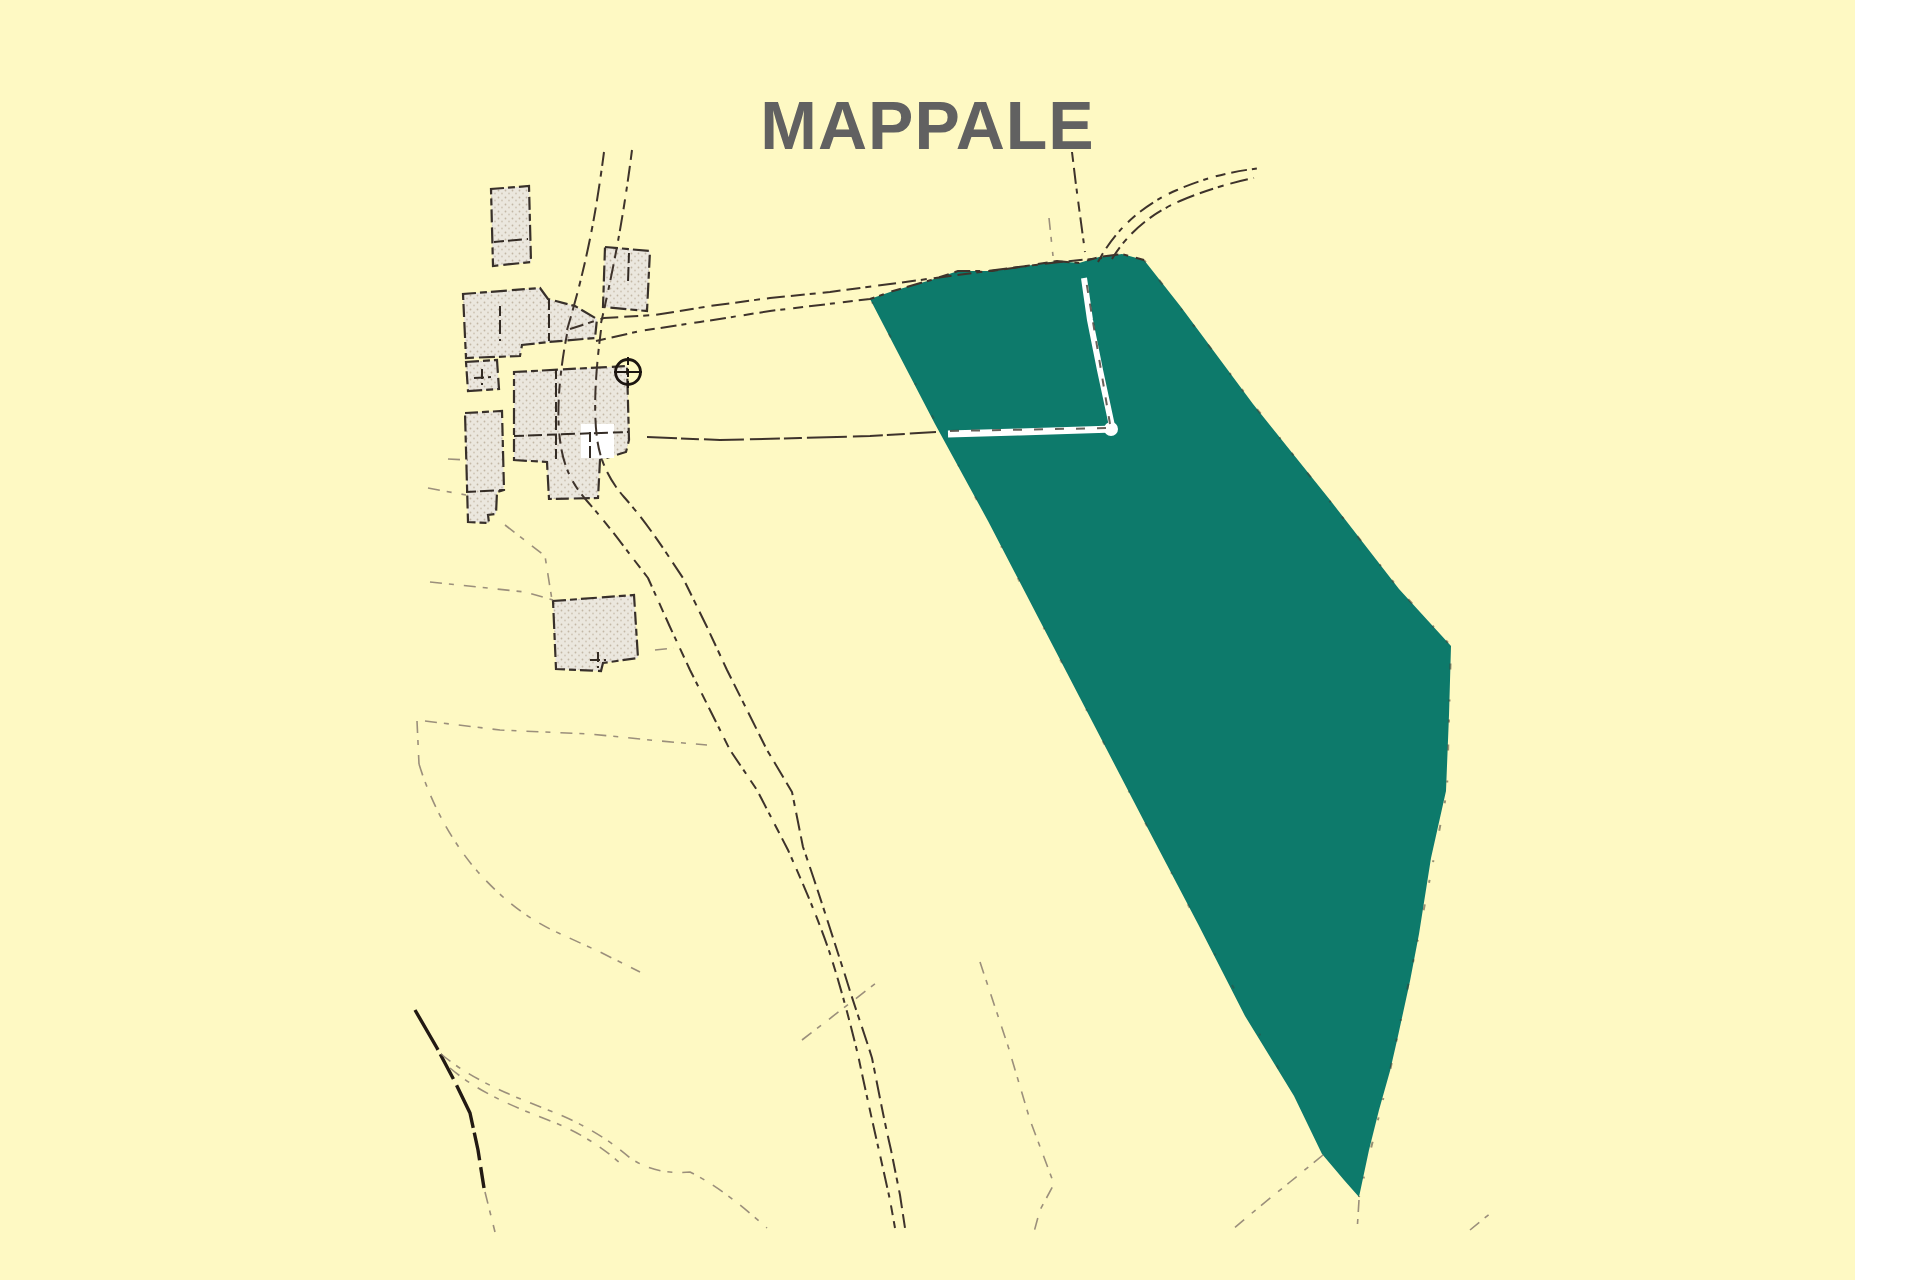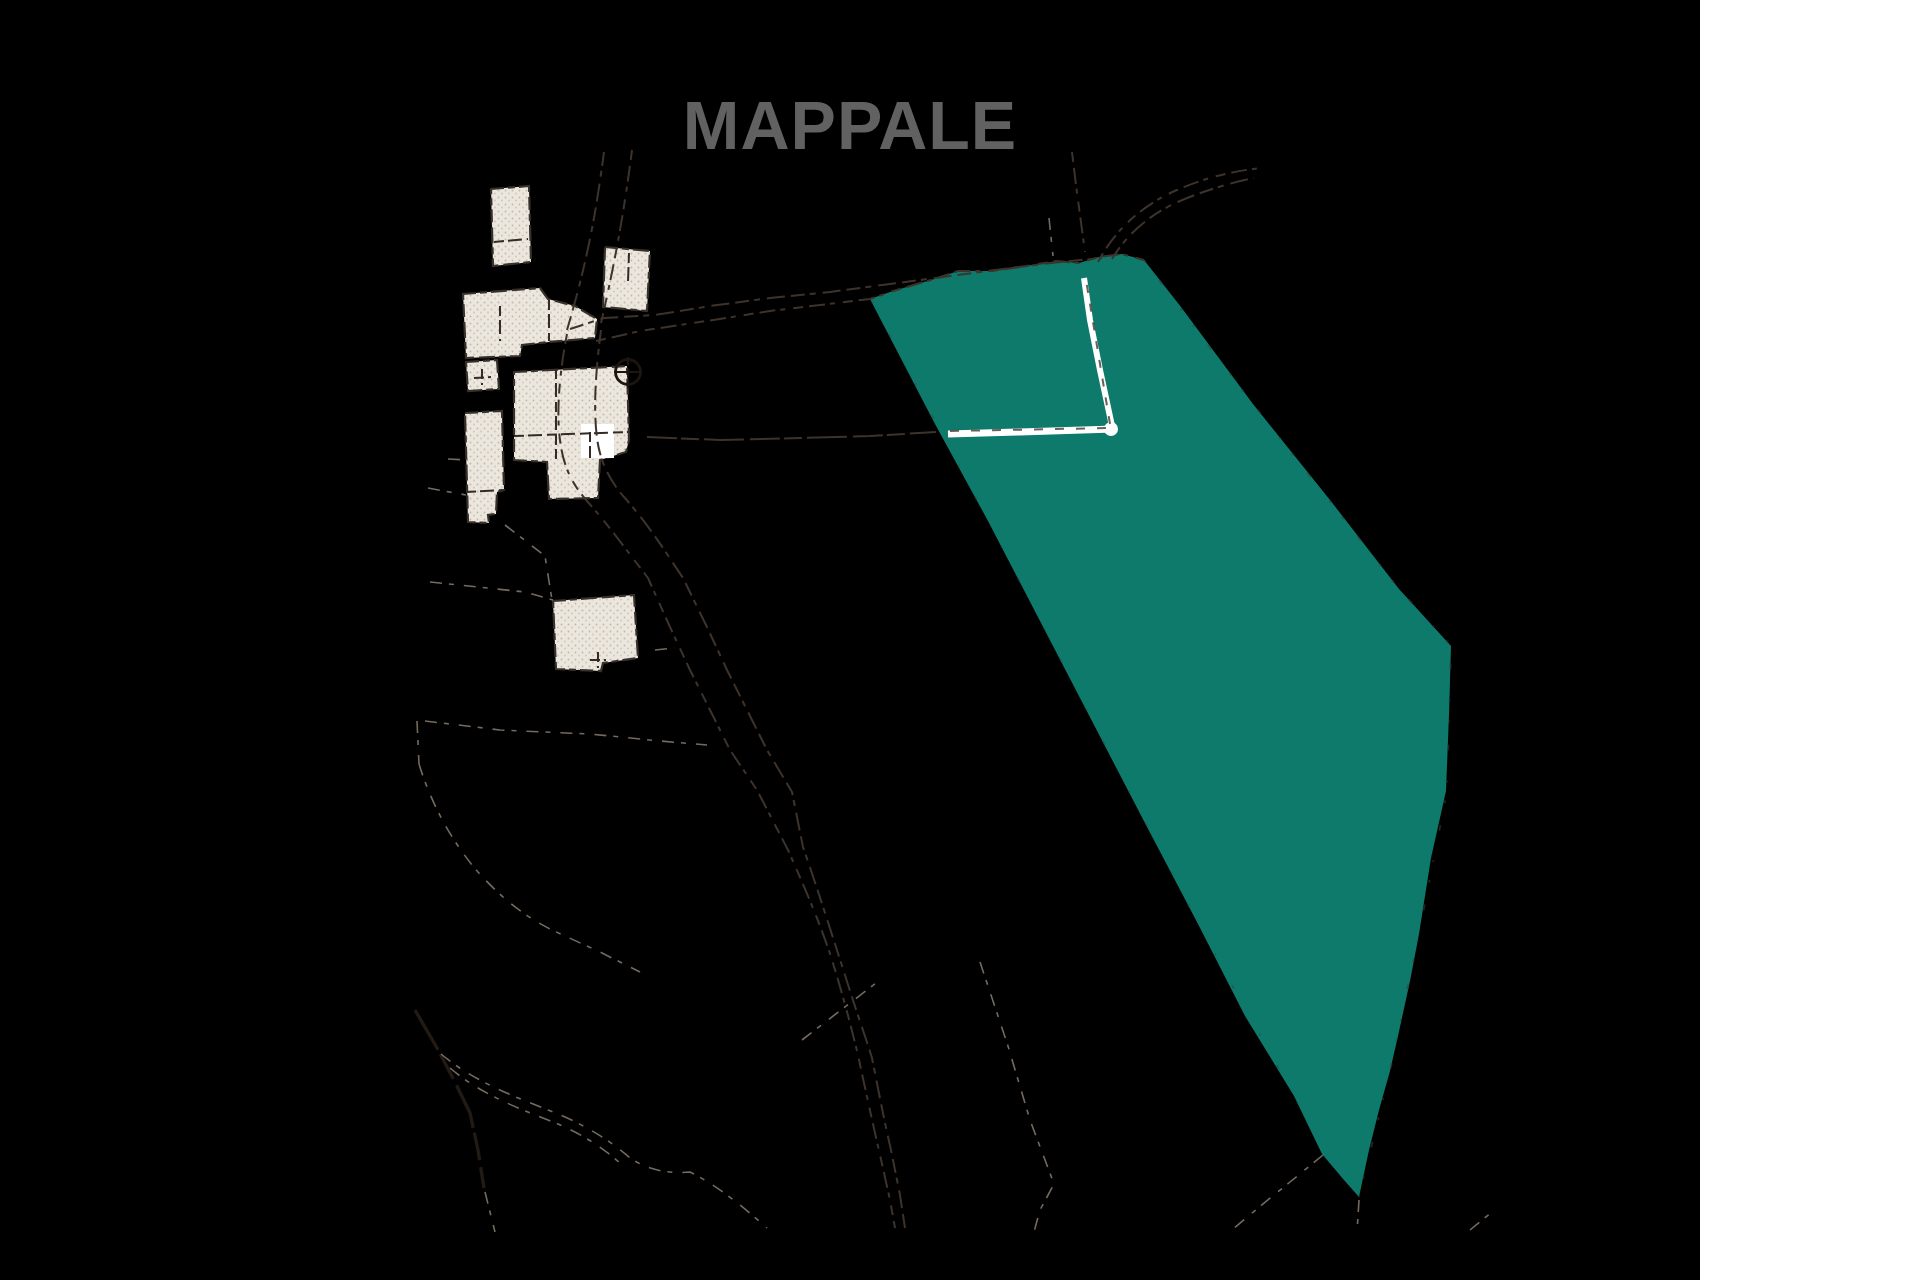--- a/index.html
+++ b/index.html
@@ -6,23 +6,23 @@
     margin: 0;
     padding: 0;
     width: 1920px;
     height: 1280px;
     background: #ffffff;
     overflow: hidden;
     font-family: "Liberation Sans", sans-serif;
   }
   .stage {
     position: relative;
-    width: 1700px;
+    width: 1855px;
     height: 1280px;
-    background: #000000;
+    background: #fef9c3;
   }
   h1.map-title {
     position: absolute;
     top: 86px;
     left: 0;
     width: 100%;
     margin: 0;
     text-align: center;
     font-size: 68px;
     font-weight: bold;

